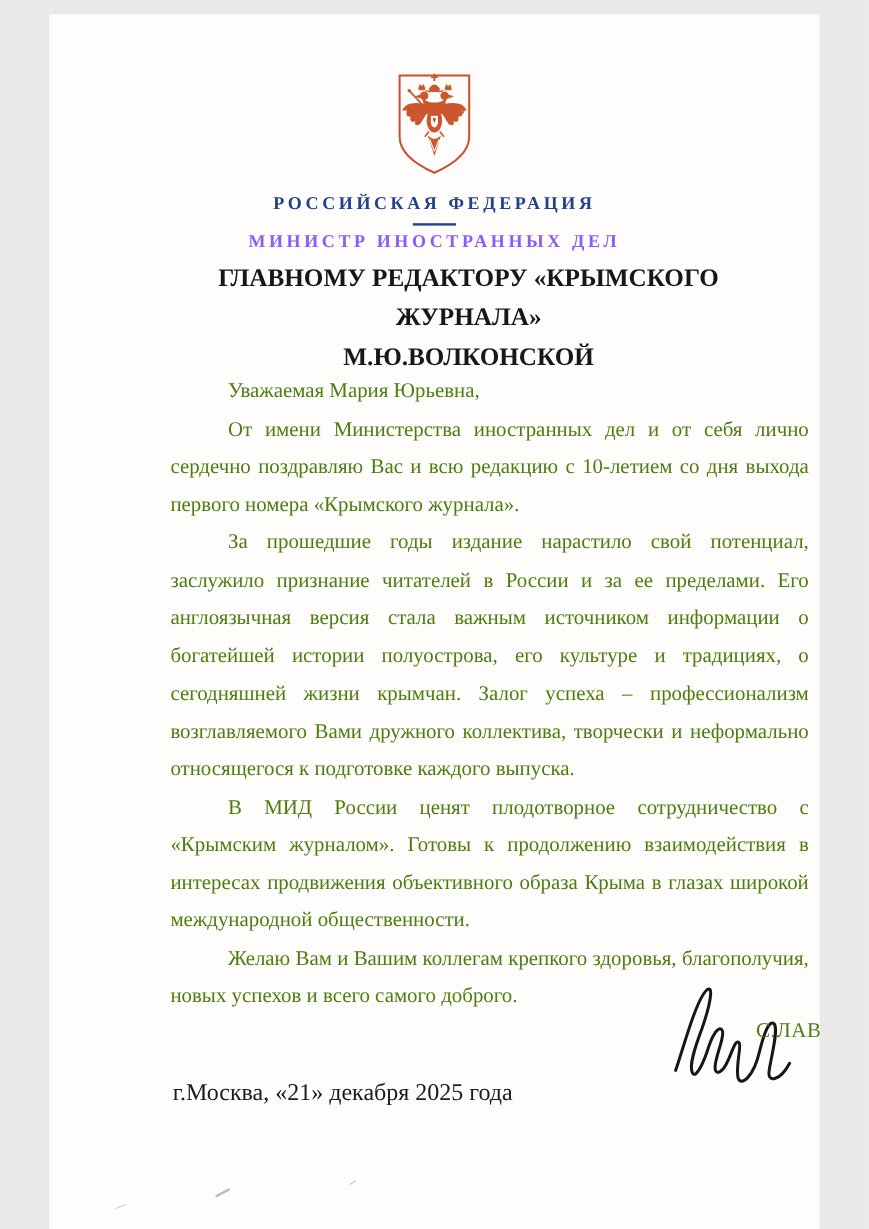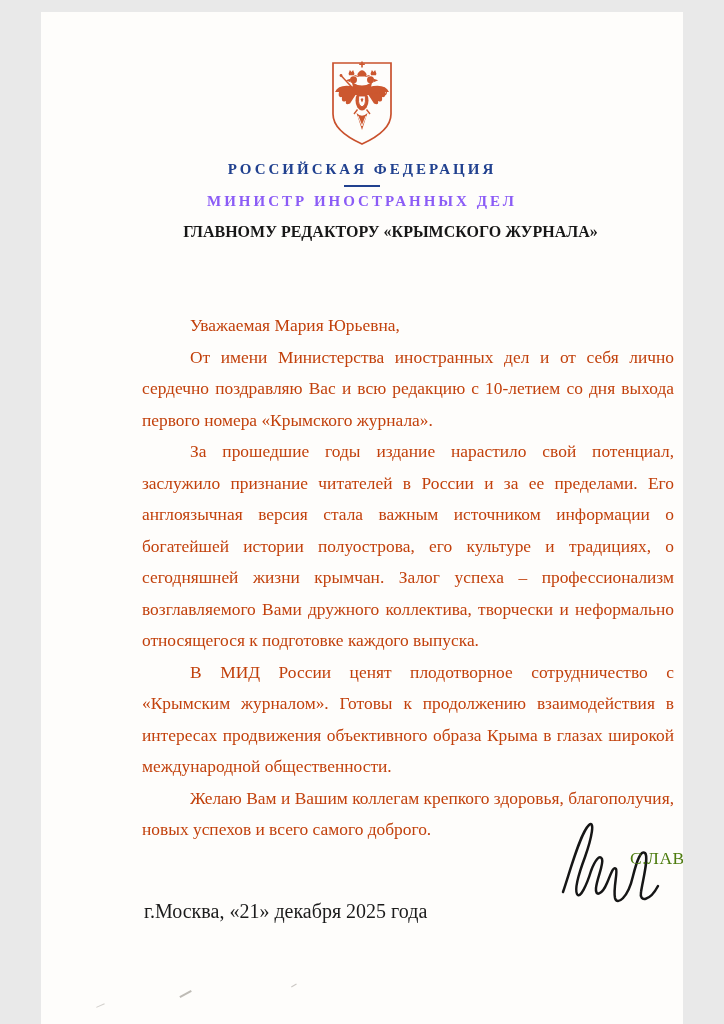--- a/index.html
+++ b/index.html
@@ -44,35 +44,35 @@
   }
 
   
   .addressee {
     position: absolute;
     top: 203px;
     left: 105px;
     right: 48px;
     text-align: center;
     font-weight: bold;
-    font-size: 16px;
+    font-size: 21px;
     line-height: 33px;
     color: #171717;
   }
 
   
   .letter-body {
     position: absolute;
     top: 298px;
     left: 101px;
     width: 532px;
     font-size: 17.4px;
     line-height: 31.5px;
     text-align: justify;
-    color: #c2410c;
+    color: #4d7c0f;
   }
   .letter-body p { margin: 0; text-indent: 48px; }
 
   
   .signature-block {
     position: absolute;
     top: 806px;
     left: 515px;
     width: 175px;
     height: 90px;
@@ -167,20 +167,21 @@
         <path d="M36.6,41 q1.6,-1.6 2.8,0 q-0.6,2.2 -1.4,3.4 q-0.8,-1.2 -1.4,-3.4 z" fill="#cc572f"></path>
       </svg>
     </span>
     <div class="country-title">РОССИЙСКАЯ ФЕДЕРАЦИЯ</div>
     <div class="header-rule"></div>
     <div class="minister-title">МИНИСТР ИНОСТРАННЫХ ДЕЛ</div>
   </div>
 
   <div class="addressee">
     <div>ГЛАВНОМУ РЕДАКТОРУ «КРЫМСКОГО ЖУРНАЛА»</div>
+    <div>М.Ю.ВОЛКОНСКОЙ</div>
   </div>
 
   <div class="letter-body">
     <p>Уважаемая Мария Юрьевна,</p>
     <p>От имени Министерства иностранных дел и от себя лично сердечно поздравляю Вас и всю редакцию с 10-летием со дня выхода первого номера «Крымского журнала».</p>
     <p>За прошедшие годы издание нарастило свой потенциал, заслужило признание читателей в России и за ее пределами. Его англоязычная версия стала важным источником информации о богатейшей истории полуострова, его культуре и традициях, о сегодняшней жизни крымчан. Залог успеха – профессионализм возглавляемого Вами дружного коллектива, творчески и неформально относящегося к подготовке каждого выпуска.</p>
     <p>В МИД России ценят плодотворное сотрудничество с «Крымским журналом». Готовы к продолжению взаимодействия в интересах продвижения объективного образа Крыма в глазах широкой международной общественности.</p>
     <p>Желаю Вам и Вашим коллегам крепкого здоровья, благополучия, новых успехов и всего самого доброго.</p>
   </div>
 

